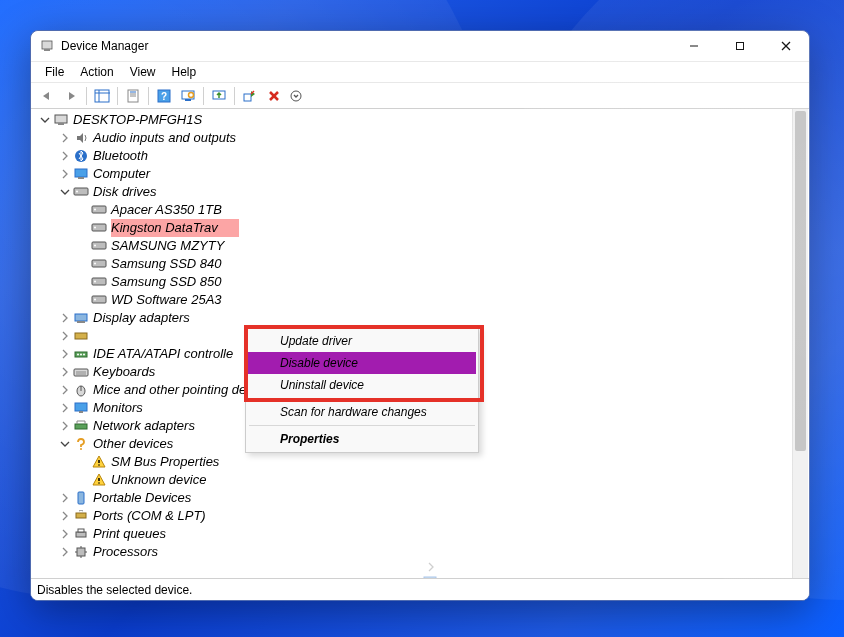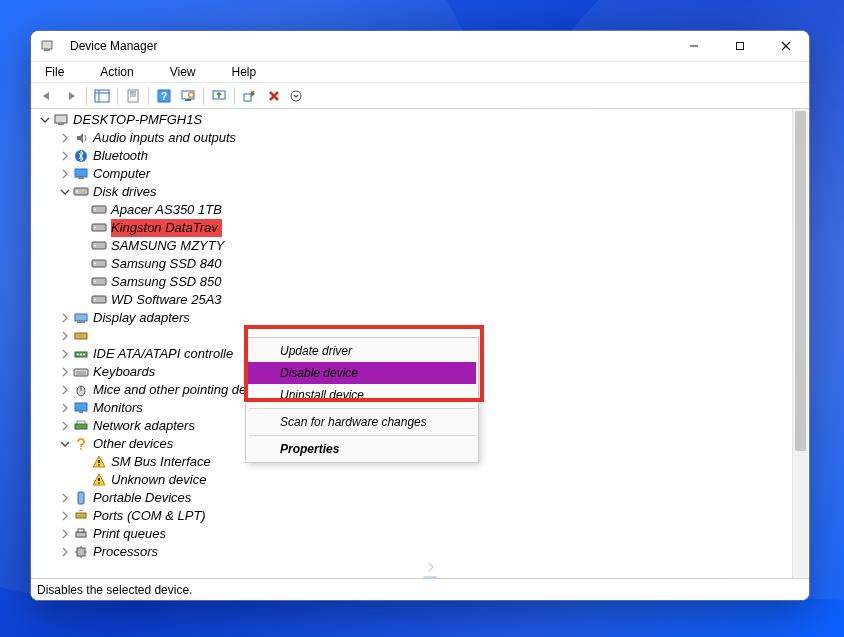--- a/index.html
+++ b/index.html
@@ -47,21 +47,20 @@
     }
     
     .titlebar {
       height: 30px;
       display: flex;
       align-items: center;
       padding-left: 8px;
       background: #fff;
       border-top-left-radius: 8px;
       border-top-right-radius: 8px;
-      gap: 9px;
     }
     .titlebar .app-icon {
       width: 16px; height: 16px;
       margin-right: 6px;
       display: inline-flex;
       align-items: center;
       justify-content: center;
     }
     .titlebar .title-text {
       font-size: 12px;
@@ -82,21 +81,21 @@
       color: #000;
       background: transparent;
       border: none;
     }
     
     .menubar {
       height: 22px;
       display: flex;
       align-items: center;
       padding-left: 6px;
-      gap: 20px;
+      gap: 0;
       font-size: 12px;
       border-top: 1px solid #e8e8e8;
       border-bottom: 1px solid #e8e8e8;
     }
     .menubar .menu-item {
       padding: 2px 8px;
     }
     
     .toolbar {
       height: 26px;
@@ -156,31 +155,31 @@
       margin-right: 4px;
       display: flex;
       align-items: center;
       justify-content: center;
       flex-shrink: 0;
     }
     .tree-label {
       color: #000;
     }
     .selected {
-      background: #ef4444;
-      padding-right: 4px;
+      background: #fca5a5;
+      padding-right: 21px;
     }
     .indent-0 { padding-left: 4px; }
     .indent-1 { padding-left: 24px; }
     .indent-2 { padding-left: 56px; }
     
     .context-menu {
       position: absolute;
       left: 214px;
-      top: 228px;
+      top: 218px;
       width: 234px;
       background: #f9f9f9;
       border: 1px solid #cccccc;
       padding: 2px;
       box-shadow: 3px 3px 6px rgba(0,0,0,0.15);
       font-size: 12px;
     }
     .context-menu .mitem {
       padding: 4px 10px 4px 32px;
       height: 22px;
@@ -598,21 +597,21 @@
         <span class="tree-label">Other devices</span>
       </div>
       <div class="tree-row indent-2">
         <span class="tree-icon">
             <svg width="14" height="14">
               <path d="M7 1 L13 12 L1 12 Z" fill="#ffd23e" stroke="#b8860b"></path>
               <line x1="7" y1="5" x2="7" y2="8" stroke="#000" stroke-width="1.5"></line>
               <circle cx="7" cy="10" r="0.8" fill="#000"></circle>
             </svg>
           </span>
-        <span class="tree-label">SM Bus Interface</span>
+        <span class="tree-label">SM Bus Properties</span>
       </div>
       <div class="tree-row indent-2">
         <span class="tree-icon">
             <svg width="14" height="14">
               <path d="M7 1 L13 12 L1 12 Z" fill="#ffd23e" stroke="#b8860b"></path>
               <line x1="7" y1="5" x2="7" y2="8" stroke="#000" stroke-width="1.5"></line>
               <circle cx="7" cy="10" r="0.8" fill="#000"></circle>
             </svg>
           </span>
         <span class="tree-label">Unknown device</span>

